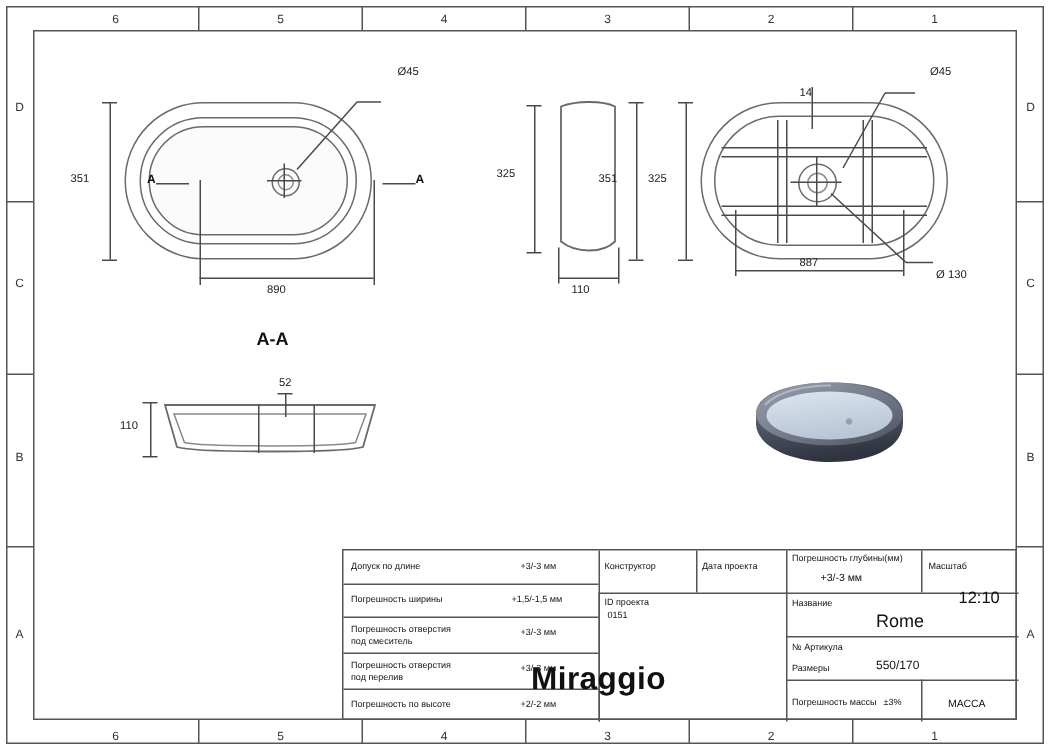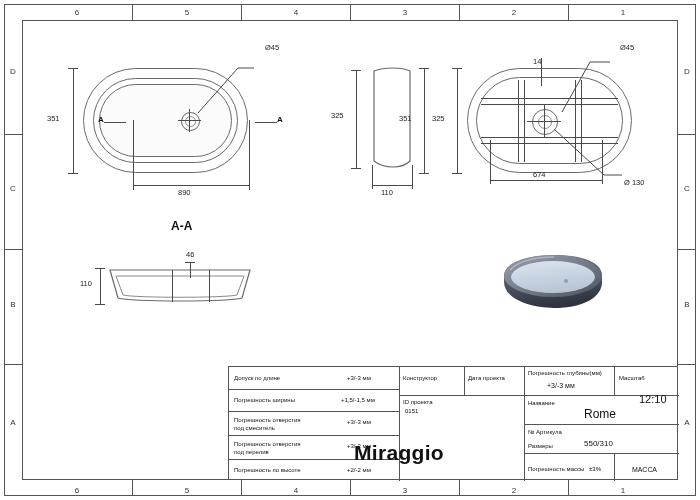--- a/index.html
+++ b/index.html
@@ -181,38 +181,38 @@
     <div class="dim" style="left:624px;top:178px;">Ø 130</div>
 
     <div class="ln lnv" style="left:457px;top:68px;height:105px;"></div>
     <div class="ln lnh" style="left:452px;top:68px;width:10px;"></div>
     <div class="ln lnh" style="left:452px;top:173px;width:10px;"></div>
     <div class="dim" style="left:432px;top:114px;">325</div>
 
     <div class="ln lnh" style="left:490px;top:180px;width:112px;"></div>
     <div class="ln lnv" style="left:490px;top:140px;height:44px;"></div>
     <div class="ln lnv" style="left:602px;top:140px;height:44px;"></div>
-    <div class="dim" style="left:533px;top:170px;">674</div>
+    <div class="dim" style="left:533px;top:170px;">887</div>
   </div>
 
   <div>
     <div class="ttl" style="left:171px;top:219px;font-weight:bold;">A-A</div>
 
     <div style="position:absolute;left:108px;top:268px;width:144px;height:36px;">
       <svg width="144" height="36" viewBox="0 0 144 36">
         <path d="M2,2 L142,2 L134,30 C120,34 24,34 10,30 Z" fill="none" stroke="#6a6a6a" stroke-width="1.2"></path>
         <path d="M8,8 L136,8 L129,27 C117,30 27,30 15,27 Z" fill="none" stroke="#8a8a8a" stroke-width="1"></path>
       </svg>
     </div>
     <div class="ln lnv" style="left:172px;top:270px;height:32px;"></div>
     <div class="ln lnv" style="left:209px;top:270px;height:32px;"></div>
 
     <div class="ln lnv" style="left:190px;top:262px;height:16px;"></div>
     <div class="ln lnh" style="left:185px;top:262px;width:10px;"></div>
-    <div class="dim" style="left:186px;top:250px;">46</div>
+    <div class="dim" style="left:186px;top:250px;">52</div>
 
     <div class="ln lnv" style="left:100px;top:268px;height:36px;"></div>
     <div class="ln lnh" style="left:95px;top:268px;width:10px;"></div>
     <div class="ln lnh" style="left:95px;top:304px;width:10px;"></div>
     <div class="dim" style="left:80px;top:279px;">110</div>
   </div>
 
   <div class="prod">
     <svg width="110" height="62" viewBox="0 0 110 62">
       <defs>
@@ -282,21 +282,21 @@
 
     <div class="cell" style="left:174px;top:32px;">ID проекта</div>
     <div class="cell" style="left:176px;top:41px;">0151</div>
 
     <div class="cell" style="left:299px;top:33px;">Название</div>
     <div class="bigv" style="left:355px;top:40px;font-size:12px;">Rome</div>
 
     <div class="cell" style="left:299px;top:62px;">№ Артикула</div>
 
     <div class="cell" style="left:299px;top:76px;">Размеры</div>
-    <div class="midv" style="left:355px;top:72px;">550/310</div>
+    <div class="midv" style="left:355px;top:72px;">550/170</div>
 
     <div class="cell" style="left:299px;top:99px;">Погрешность массы</div>
     <div class="cell" style="left:360px;top:99px;">±3%</div>
     <div class="cell" style="left:403px;top:99px;font-size:7px;">МАССА</div>
 
     <div class="brand" style="left:125px;top:74px;">Miraggio</div>
   </div>
 
 </div>
 

